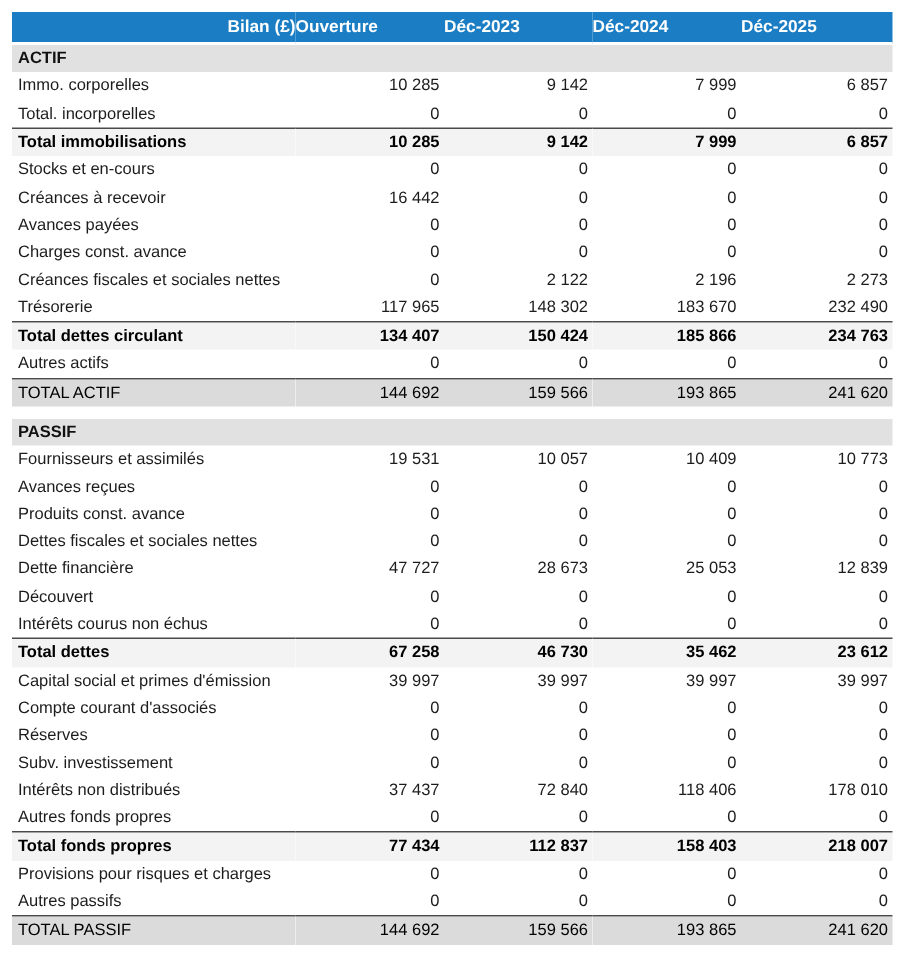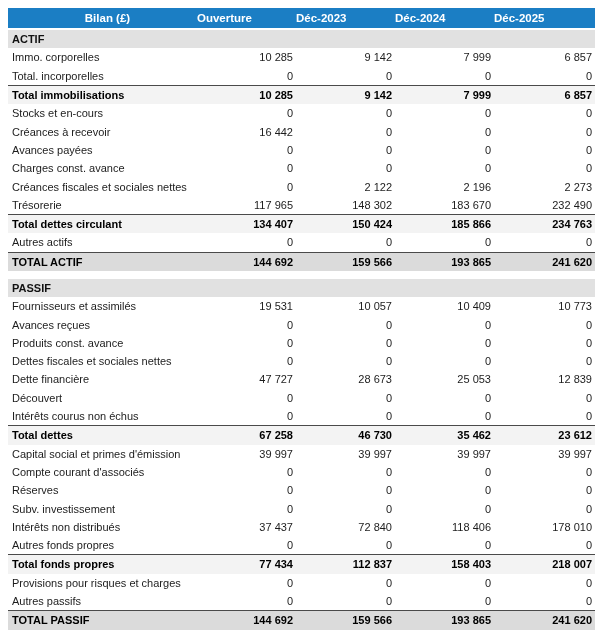--- a/index.html
+++ b/index.html
@@ -31,21 +31,21 @@
   thead th {
     background: var(--header-bg, #1b7ec4);
     color: var(--header-text, #ffffff);
     font-weight: bold;
     font-size: 11.5px;
     height: 20px;
     padding: 0;
     border-bottom: 2px solid #ffffff;
     white-space: nowrap;
   }
-  thead th.label { text-align: center; padding-left: 10px; margin-top: 24px; }
+  thead th.label { text-align: right; padding-left: 10px; margin-top: 24px; }
   thead th.num   { text-align: left; padding-right: 3px; }
 
   tbody td {
     height: 18.3px;
     padding: 0;
     white-space: nowrap;
     overflow: hidden;
   }
   tbody td.label { text-align: left; padding-left: 4px; }
   tbody td.num   { text-align: right; padding-right: 3px; }
@@ -61,21 +61,21 @@
     background: #ffffff;
   }
   tr.subtotal td {
     background: var(--subtotal-bg, #f3f3f3);
     font-weight: bold;
     color: #000000;
     border-top: 1px solid var(--rule-color, #4a4a4a);
   }
   tr.grandtotal td {
     background: var(--grandtotal-bg, #dbdbdb);
-    font-weight: bold;
+    font-weight: normal;
     color: #000000;
     border-top: 1px solid var(--rule-color, #4a4a4a);
   }
 </style>
 </head>
 <body>
 
 <div class="table-wrap">
   <table>
     <colgroup>

